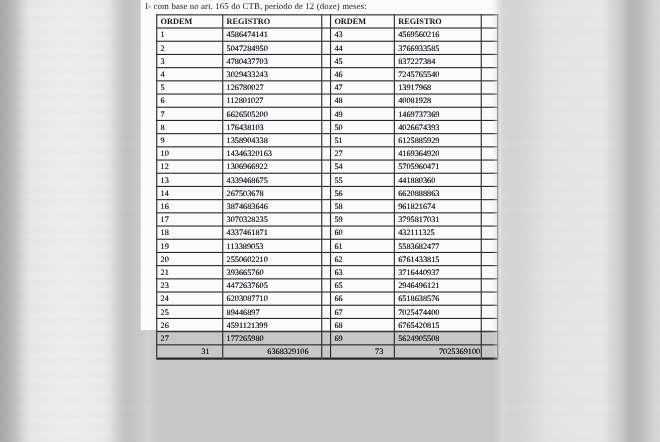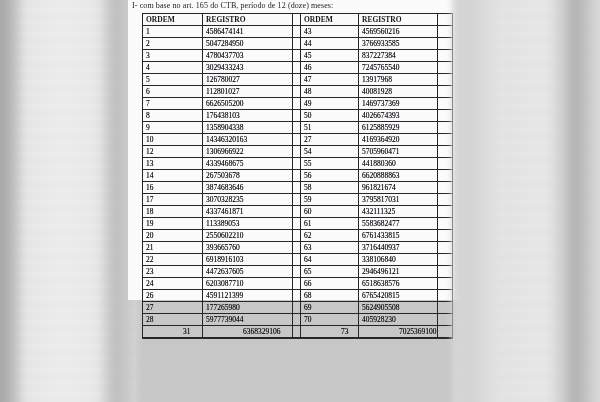--- a/index.html
+++ b/index.html
@@ -231,65 +231,57 @@
           </tr>
           <tr>
             <td>21</td>
             <td>393665760</td>
             <td class="gapcell"></td>
             <td>63</td>
             <td>3716440937</td>
             <td class="gapcell"></td>
           </tr>
           <tr>
-            <td>22</td>
-            <td>6918916103</td>
-            <td class="gapcell"></td>
-            <td>64</td>
-            <td>338106840</td>
-            <td class="gapcell"></td>
-          </tr>
-          <tr>
             <td>23</td>
             <td>4472637605</td>
             <td class="gapcell"></td>
             <td>65</td>
             <td>2946496121</td>
             <td class="gapcell"></td>
           </tr>
           <tr>
             <td>24</td>
             <td>6203087710</td>
             <td class="gapcell"></td>
             <td>66</td>
             <td>6518638576</td>
             <td class="gapcell"></td>
           </tr>
           <tr>
+            <td>25</td>
+            <td>89446897</td>
+            <td class="gapcell"></td>
+            <td>67</td>
+            <td>7025474400</td>
+            <td class="gapcell"></td>
+          </tr>
+          <tr>
             <td>26</td>
             <td>4591121399</td>
             <td class="gapcell"></td>
             <td>68</td>
             <td>6765420815</td>
             <td class="gapcell"></td>
           </tr>
           <tr>
             <td>27</td>
             <td>177265980</td>
             <td class="gapcell"></td>
             <td>69</td>
             <td>5624905508</td>
-            <td class="gapcell"></td>
-          </tr>
-          <tr>
-            <td>28</td>
-            <td>5977739044</td>
-            <td class="gapcell"></td>
-            <td>70</td>
-            <td>405928230</td>
             <td class="gapcell"></td>
           </tr>
           <tr>
             <td>31</td>
             <td>6368329106</td>
             <td class="gapcell"></td>
             <td>73</td>
             <td>7025369100</td>
             <td class="gapcell"></td>
           </tr>

